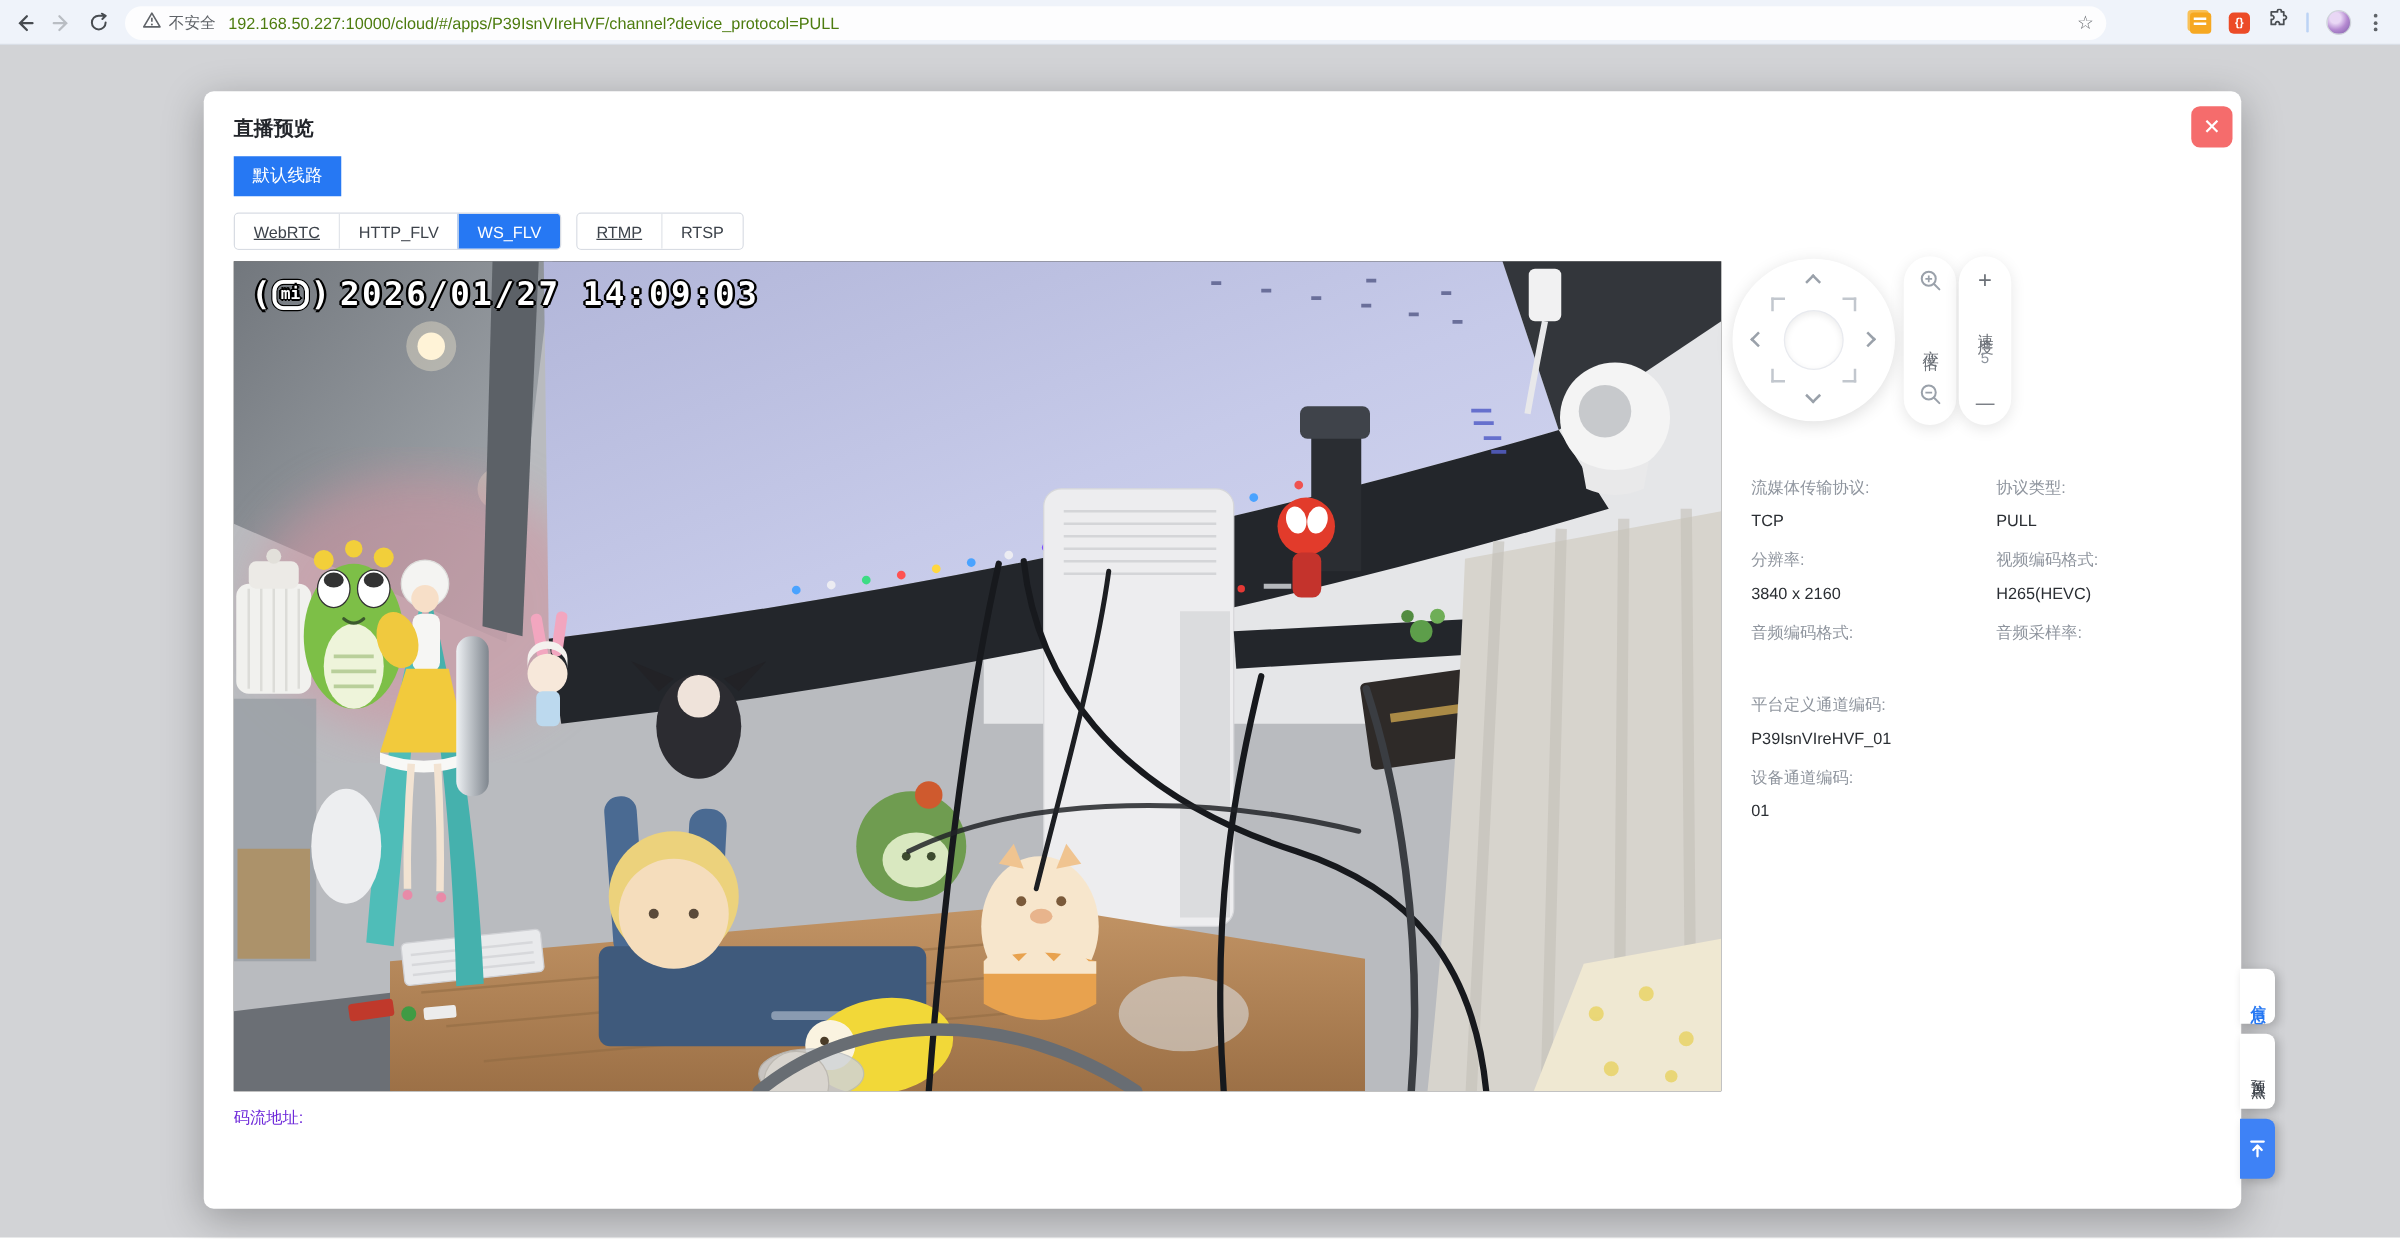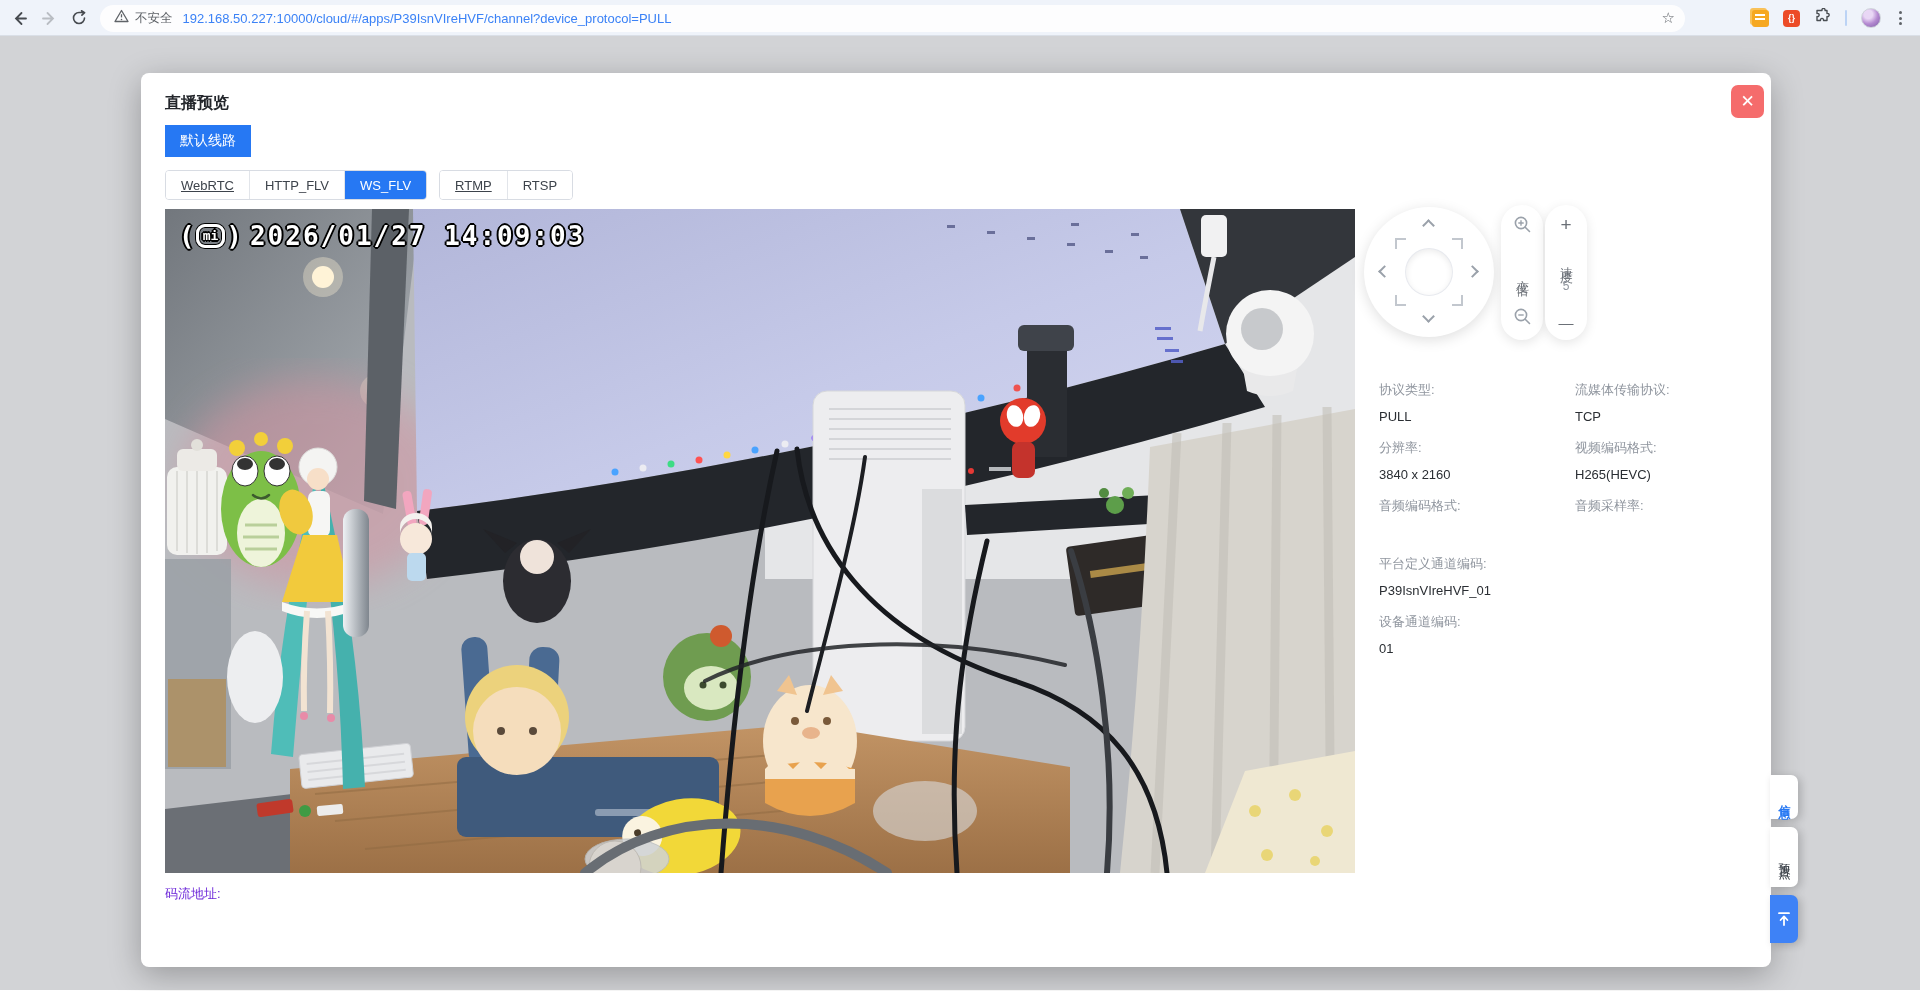--- a/index.html
+++ b/index.html
@@ -4,34 +4,34 @@
 <style>
   * { margin:0; padding:0; box-sizing:border-box; }
   html,body { width:1920px; height:991px; overflow:hidden; font-family:"Liberation Sans","DejaVu Sans",sans-serif; }
 
   
   .toolbar { position:relative; width:1920px; height:36px; background:#eff3fa; border-bottom:1px solid #dadfe7; }
   .nav-ico { position:absolute; top:7px; width:22px; height:22px; display:flex; align-items:center; justify-content:center; border-radius:50%; cursor:pointer; }
   .nav-ico svg { display:block; }
   .omnibox { position:absolute; left:100px; top:4.5px; width:1585px; height:27px; background:#fdfdfe; border-radius:14px; display:flex; align-items:center; padding:0 10px 0 14px; }
   .warn-label { font-size:12.5px; color:#5f6368; margin:0 10px 0 6px; white-space:nowrap; }
-  .url-text { font-size:13px; color:#3b82f6; white-space:nowrap; overflow:hidden; flex:1; }
+  .url-text { font-size:13px; color:#4d7c0f; white-space:nowrap; overflow:hidden; flex:1; }
   .star { margin-left:auto; font-size:15px; color:#5f6368; cursor:pointer; }
   .ext-area { position:absolute; right:0; top:0; height:36px; display:flex; align-items:center; gap:14px; padding-right:14px; }
   .ext-docs { width:17px; height:17px; background:#f6a821; border-radius:3px; position:relative; box-shadow:-2px -2px 0 0 #f9c158; }
   .ext-docs::before { content:""; position:absolute; left:3px; top:4px; width:10px; height:2px; background:#fff; box-shadow:0 4px 0 #fff; }
   .ext-json { width:17px; height:17px; background:#ec4b27; border-radius:4px; color:#fff; font-size:9px; font-weight:bold; display:flex; align-items:center; justify-content:center; }
   .sep { width:2px; height:16px; background:#bcd3f5; border-radius:1px; }
   .avatar { width:20px; height:20px; border-radius:50%; background:radial-gradient(circle at 35% 30%, #e9d7f5 0 25%, #b58ad1 55%, #7b5ba6); border:1px solid #cfd3da; }
   .kebab { display:flex; flex-direction:column; gap:2.5px; padding:2px 4px; cursor:pointer; }
   .kebab i { width:3px; height:3px; border-radius:50%; background:#5f6368; }
 
   
   .page { position:relative; width:1920px; height:954px; background:#d2d3d6; }
-  .modal { position:absolute; left:141px; top:37px; width:1630px; height:894px; background:#fff; border-radius:8px; box-shadow:0 8px 32px rgba(0,0,0,.28); }
+  .modal { position:absolute; left:163px; top:37px; width:1630px; height:894px; background:#fff; border-radius:8px; box-shadow:0 8px 32px rgba(0,0,0,.28); }
   .close-btn { position:absolute; left:1590px; top:12px; width:33px; height:33px; background:#f56c6c; border-radius:7px; color:#fff; display:flex; align-items:center; justify-content:center; font-size:17px; cursor:pointer; }
   .modal-title { position:absolute; left:24px; top:20px; font-size:16px; font-weight:bold; color:#23262b; }
   .line-btn { position:absolute; left:24px; top:52px; height:32px; padding:0 15px; background:#2678f3; color:#fff; font-size:14px; border:none; border-radius:0; display:flex; align-items:center; cursor:pointer; }
 
   .tabs-row { position:absolute; left:24px; top:97px; display:flex; gap:12px; }
   .tab-group { display:flex; border:1px solid #d8dce3; border-radius:4px; overflow:hidden; background:#fff; }
   .ptab { height:28px; display:flex; align-items:center; padding:0 15px; font-size:13px; color:#3d434b; cursor:pointer; border-left:1px solid #e2e5ea; background:#fff; }
   .ptab:first-child { border-left:none;text-decoration:underline; }
   .ptab.active { background:#2678f3; color:#fff; }
 
@@ -434,26 +434,26 @@
 
     <div class="pill speed">
       <span class="plusminus">+</span>
       <span class="vtext">速度</span>
       <span class="speed-num">5</span>
       <span class="plusminus" style="font-size:15px">—</span>
     </div>
 
     <div class="info-grid">
       <div class="field">
+          <span class="f-label">流媒体传输协议:</span>
+          <span class="f-value">TCP</span>
+        </div>
+      <div class="field">
           <span class="f-label">协议类型:</span>
           <span class="f-value">PULL</span>
-        </div>
-      <div class="field">
-          <span class="f-label">流媒体传输协议:</span>
-          <span class="f-value">TCP</span>
         </div>
       <div class="field">
           <span class="f-label">分辨率:</span>
           <span class="f-value">3840 x 2160</span>
         </div>
       <div class="field">
           <span class="f-label">视频编码格式:</span>
           <span class="f-value">H265(HEVC)</span>
         </div>
       <div class="field">

